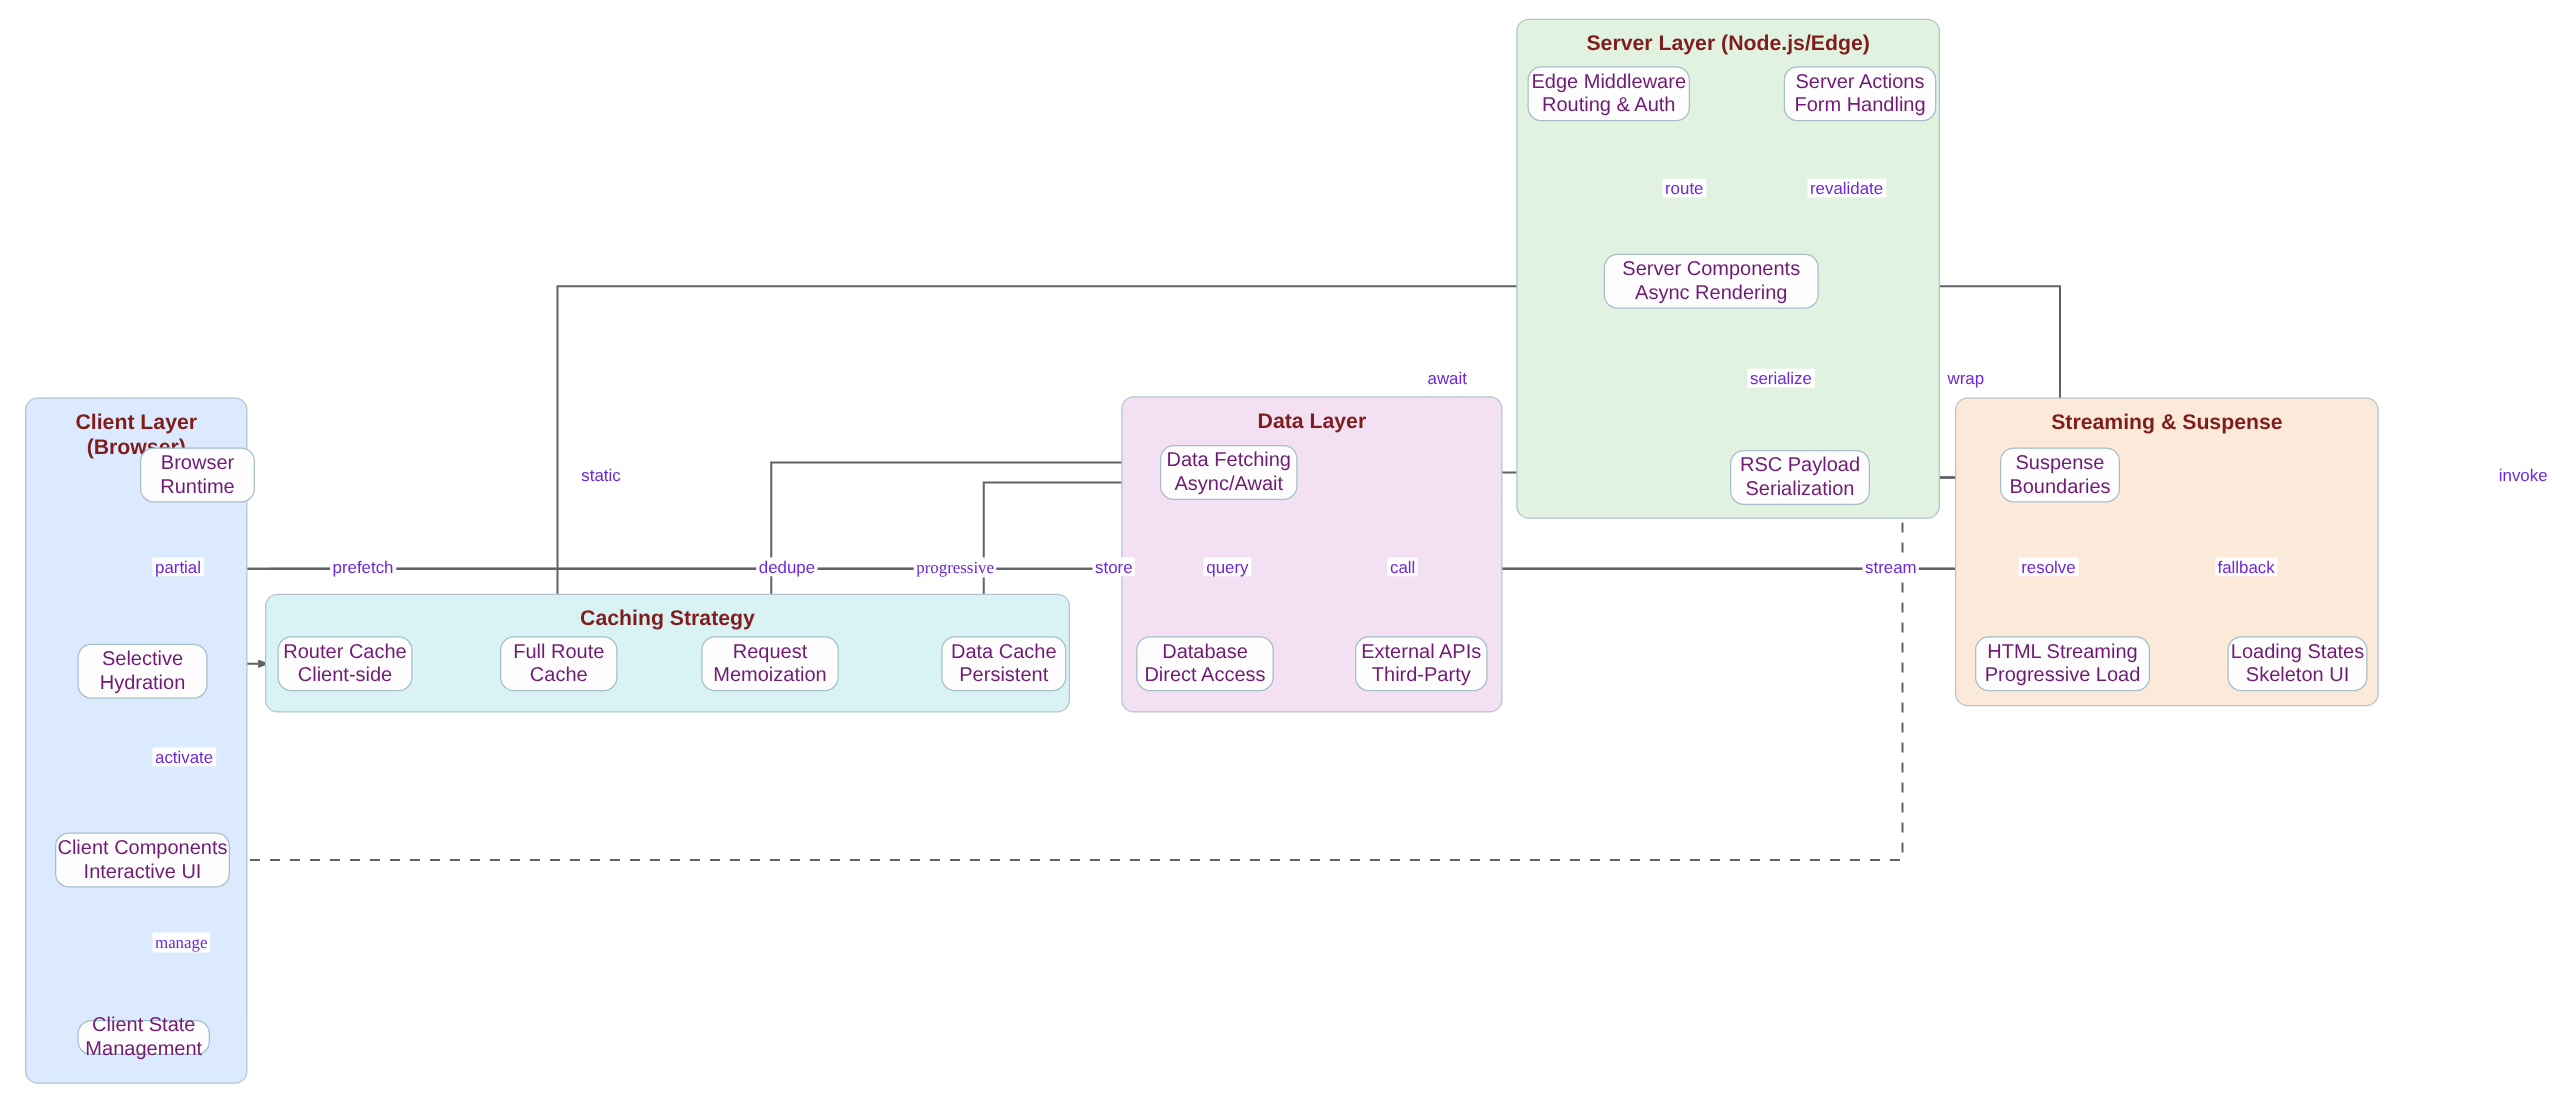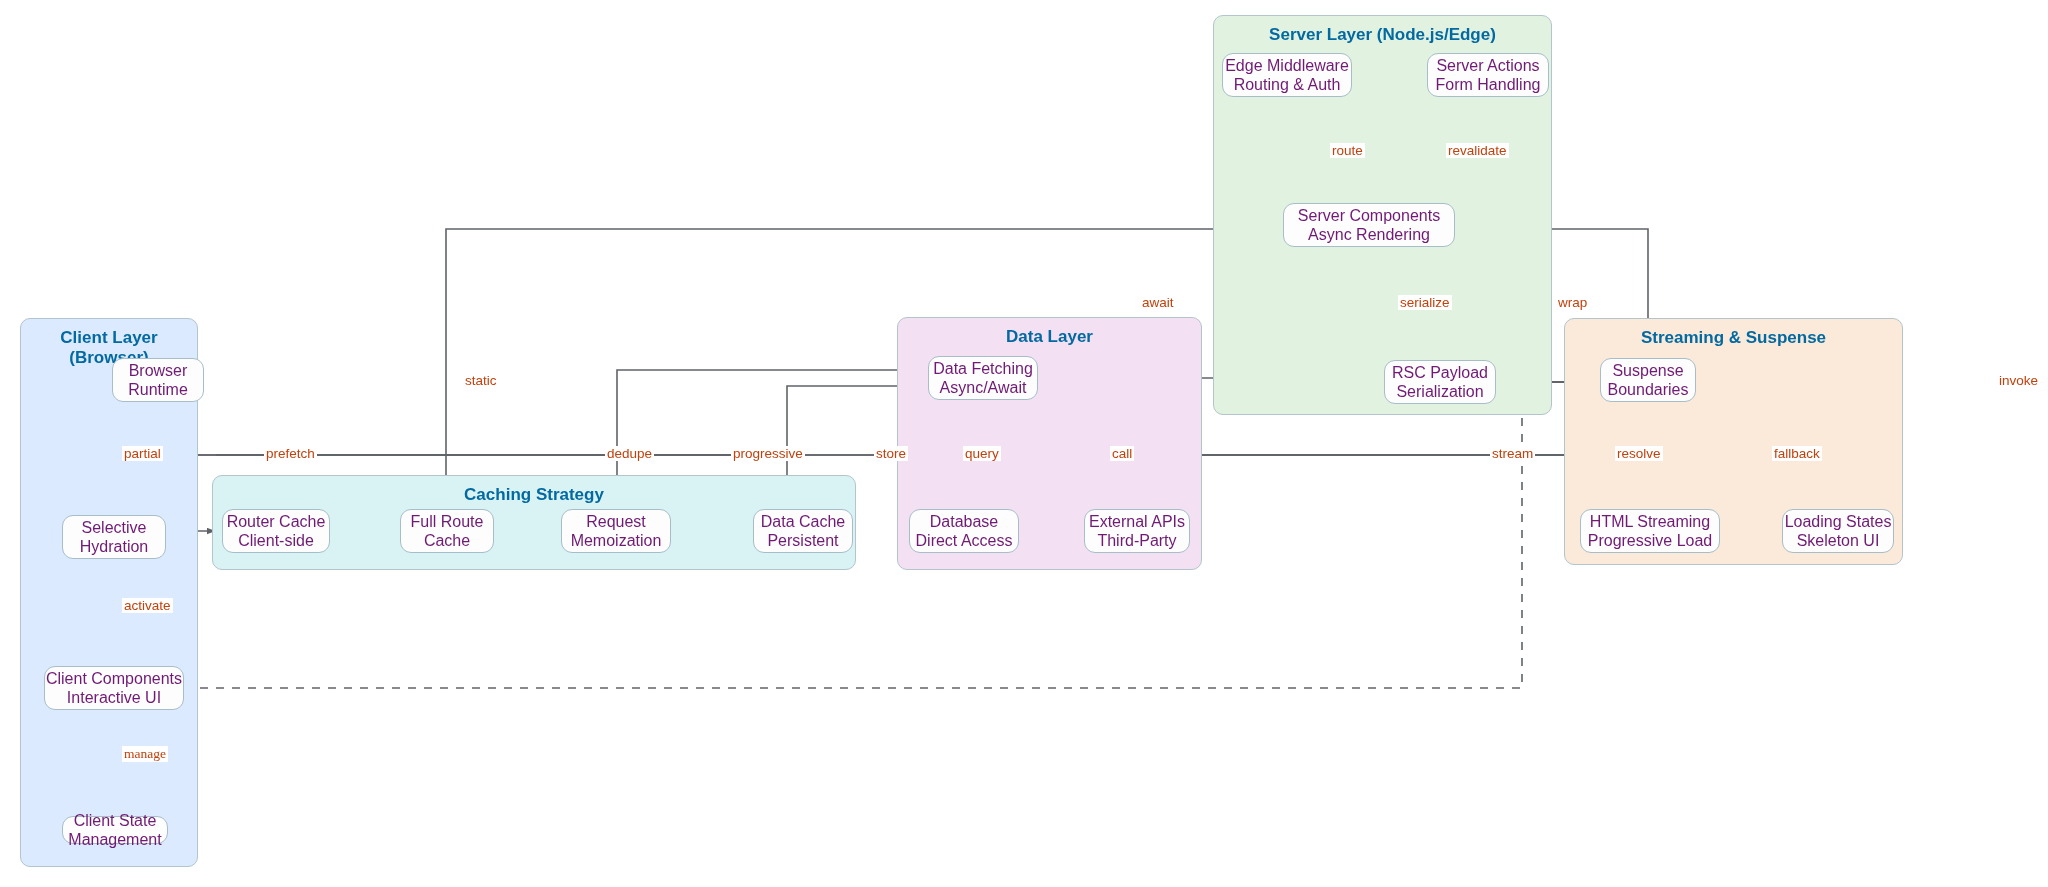--- a/index.html
+++ b/index.html
@@ -1,25 +1,25 @@
 <!DOCTYPE html>
 <html><head>
 <meta charset="utf-8">
 <style>
   html,body{margin:0;padding:0;background:#ffffff;}
   body{font-family:"Liberation Sans",sans-serif;}
   #stage{position:relative;width:2048px;height:887px;overflow:hidden;background:#fff;}
   #edges{position:absolute;left:0;top:0;width:2048px;height:887px;pointer-events:none;}
   .cluster{position:absolute;border:1px solid #b3c4cc;border-radius:10px;box-sizing:border-box;}
-  .cluster-title{position:absolute;left:0;right:0;top:9px;text-align:center;font-size:17px;font-weight:bold;color:#0369a1;}
+  .cluster-title{position:absolute;left:0;right:0;top:9px;text-align:center;font-size:17px;font-weight:bold;color:#7f1d1d;}
   .node{position:absolute;background:#fdfdfd;border:1px solid #a7bec9;border-radius:11px;box-sizing:border-box;
         display:flex;align-items:center;justify-content:center;flex-direction:column;
         font-size:16px;line-height:1.2;color:#701a75;text-align:center;}
   .node span{display:block;white-space:nowrap;}
-  .elabel{position:absolute;font-size:13.5px;color:#c2410c;white-space:nowrap;background:#fff;padding:0 2px;}
+  .elabel{position:absolute;font-size:13.5px;color:#6d28d9;white-space:nowrap;background:#fff;padding:0 2px;}
 </style>
 </head>
 <body>
 
 <div id="stage">
 
   <svg id="edges" viewBox="0 0 2048 887">
     <defs>
       <marker id="arrow" markerWidth="10" markerHeight="10" refX="8.5" refY="3.4" orient="auto" markerUnits="userSpaceOnUse">
         <path d="M0,0 L9,3.4 L0,6.8 z" fill="#5f6368"></path>
@@ -192,21 +192,21 @@
   <div class="elabel" style="left:1330px;top:143px;">route</div>
   <div class="elabel" style="left:1446px;top:143px;">revalidate</div>
   <div class="elabel" style="left:1140px;top:295px;">await</div>
   <div class="elabel" style="left:1398px;top:295px;">serialize</div>
   <div class="elabel" style="left:1556px;top:295px;">wrap</div>
   <div class="elabel" style="left:1997px;top:373px;">invoke</div>
   <div class="elabel" style="left:463px;top:373px;">static</div>
   <div class="elabel" style="left:122px;top:446px;">partial</div>
   <div class="elabel" style="left:264px;top:446px;">prefetch</div>
   <div class="elabel" style="left:605px;top:446px;">dedupe</div>
-  <div class="elabel" style="left:731px;top:446px;">progressive</div>
+  <div class="elabel" style="left:731px;top:446px;font-family:Liberation Serif, serif;">progressive</div>
   <div class="elabel" style="left:874px;top:446px;">store</div>
   <div class="elabel" style="left:963px;top:446px;">query</div>
   <div class="elabel" style="left:1110px;top:446px;">call</div>
   <div class="elabel" style="left:1490px;top:446px;">stream</div>
   <div class="elabel" style="left:1615px;top:446px;">resolve</div>
   <div class="elabel" style="left:1772px;top:446px;">fallback</div>
   <div class="elabel" style="left:122px;top:598px;">activate</div>
   <div class="elabel" style="left:122px;top:746px;font-family:Liberation Serif, serif;">manage</div>
 
 </div>

